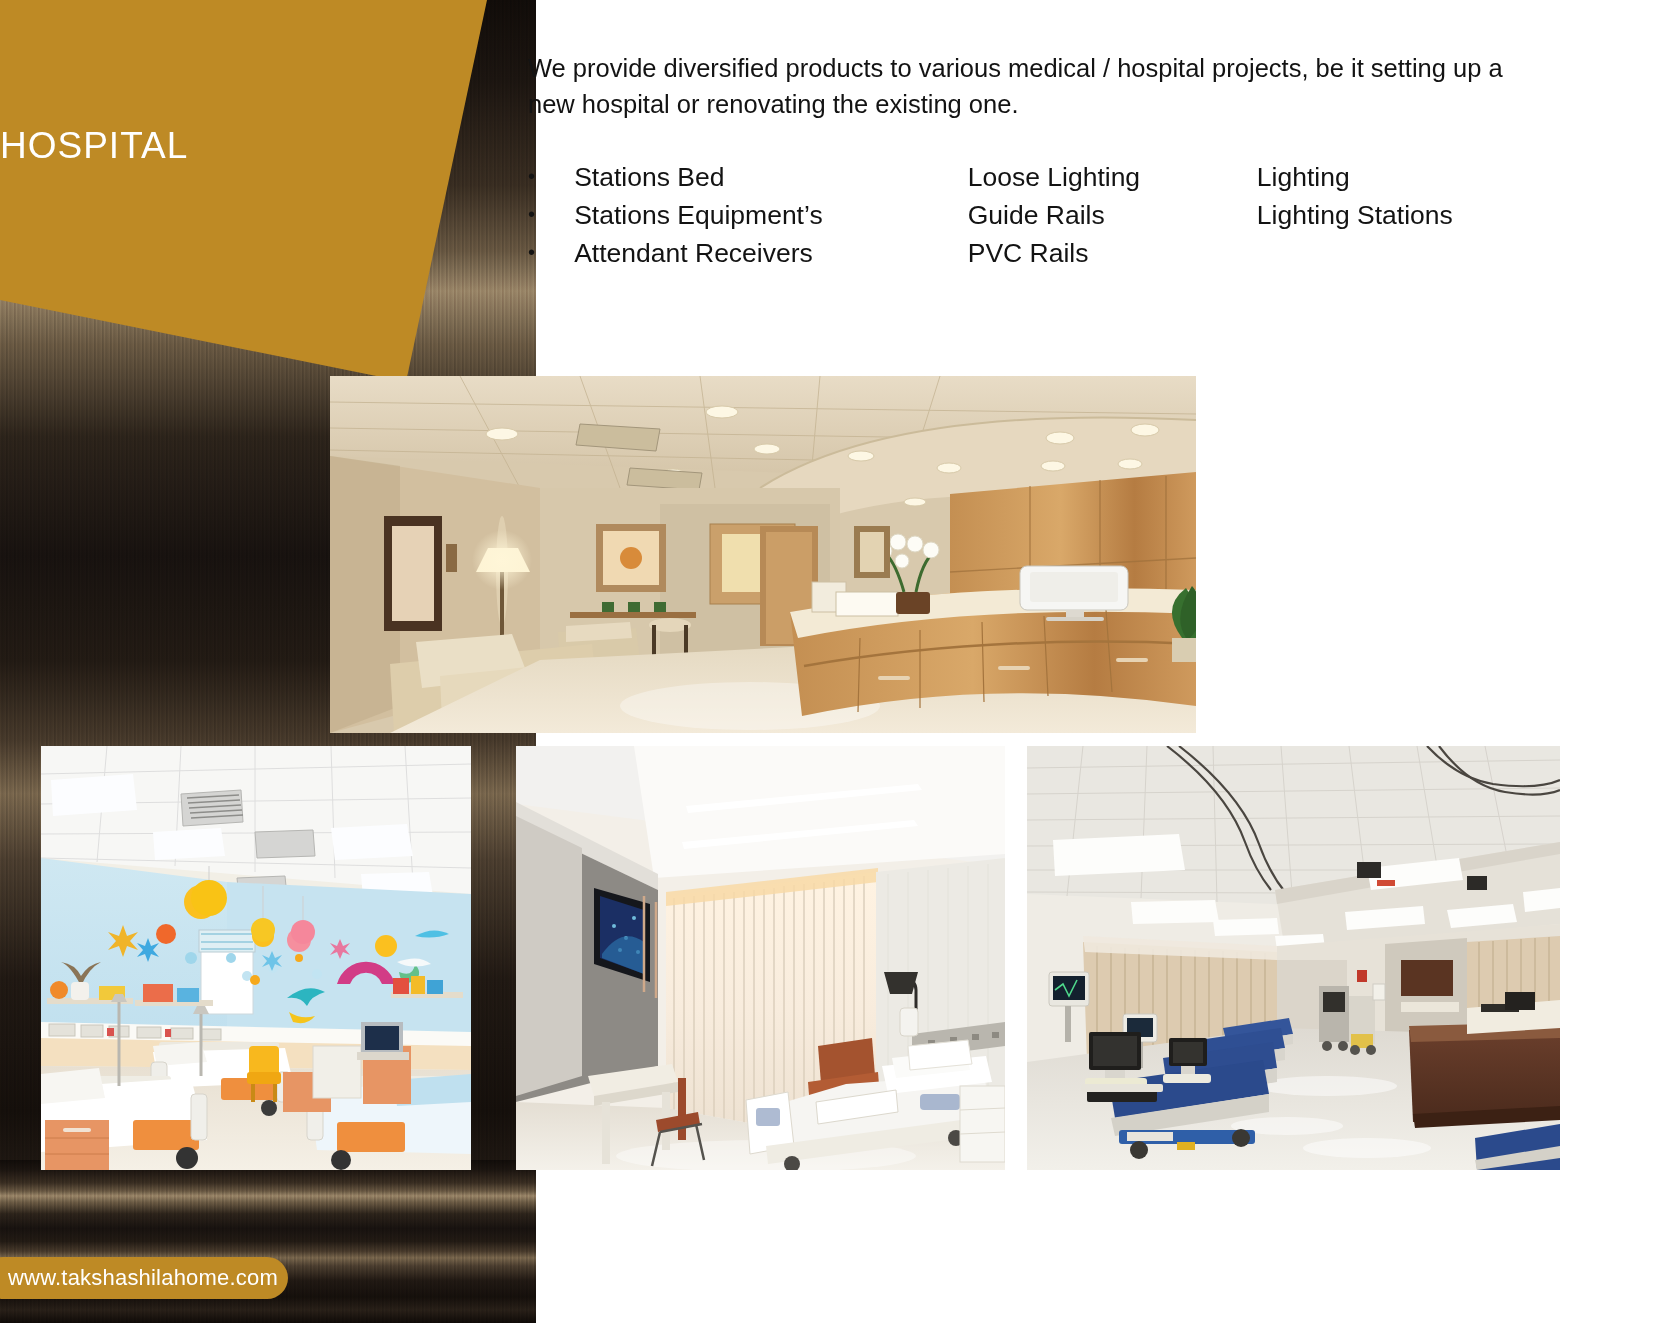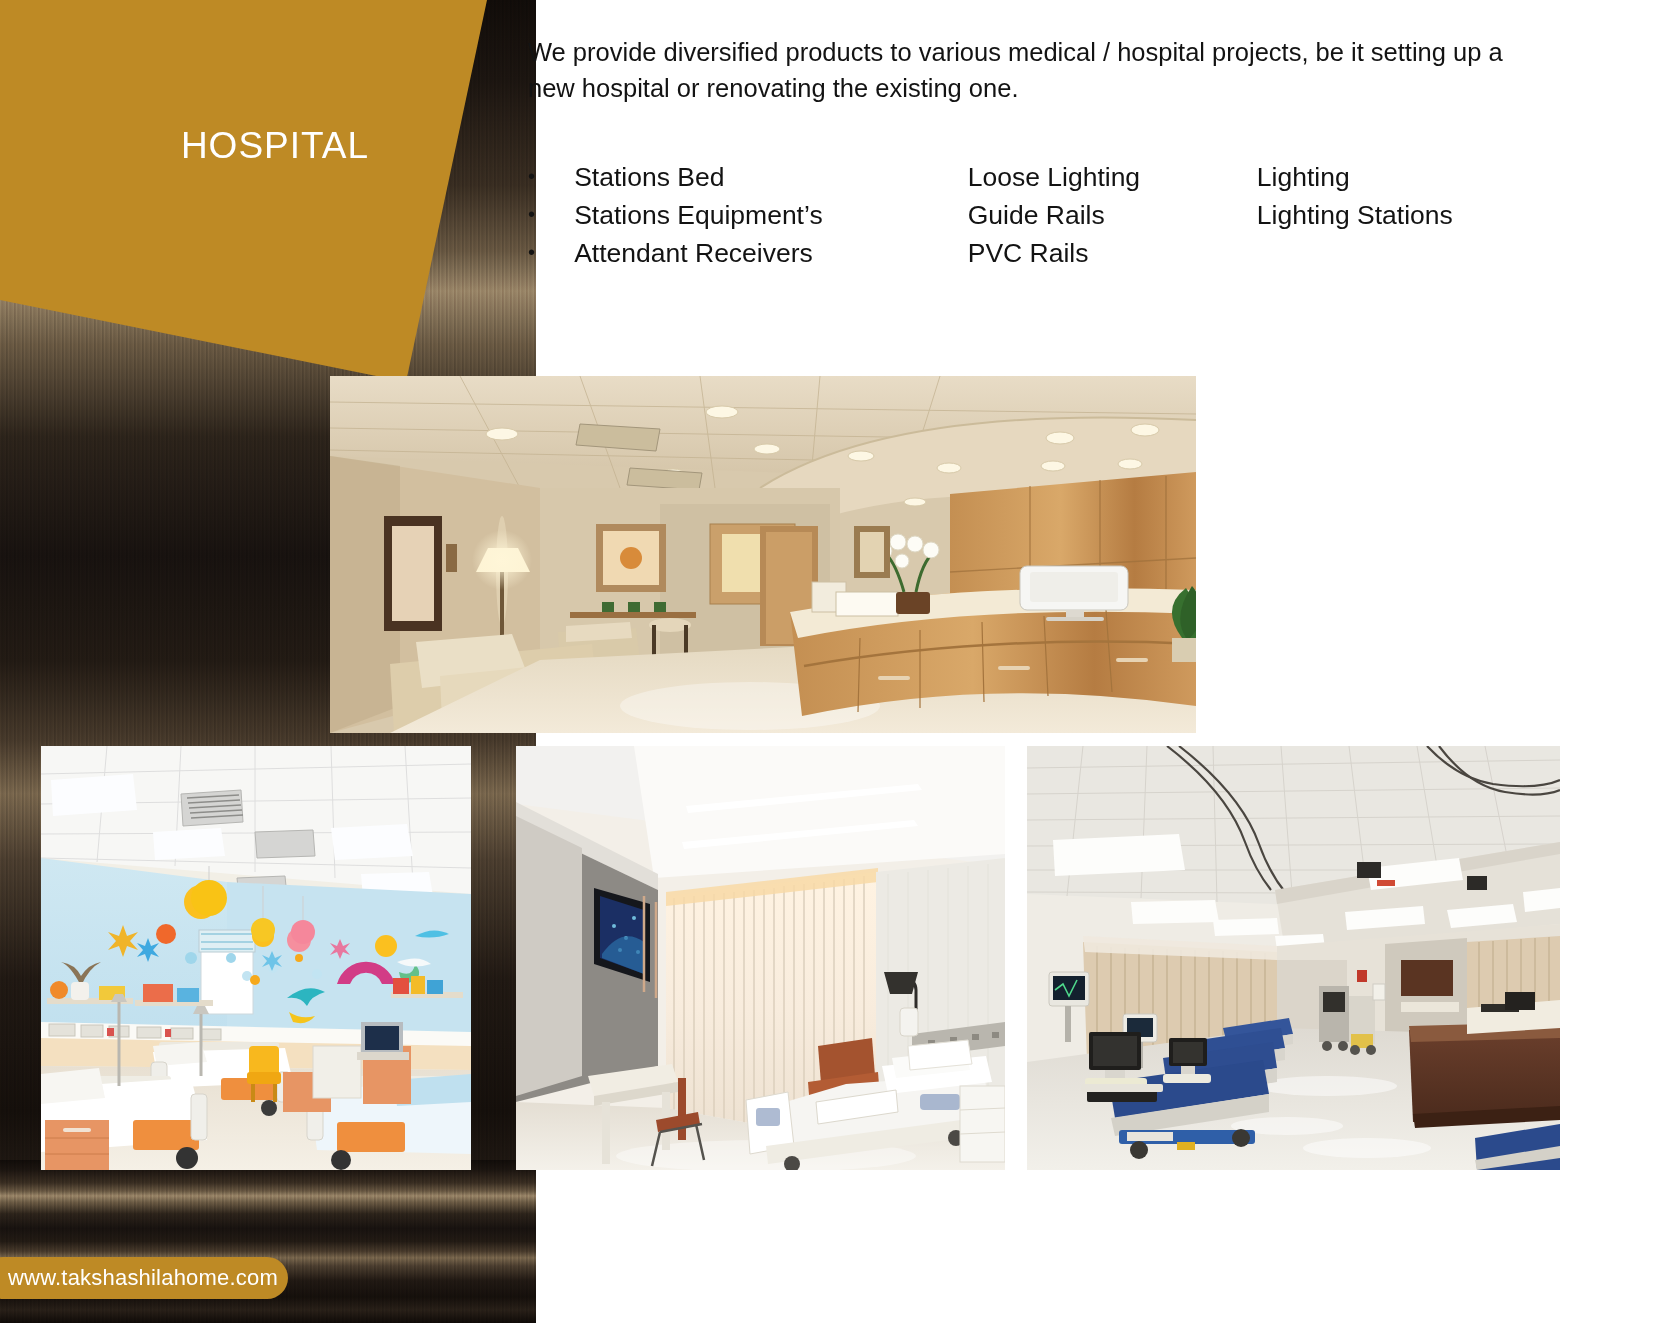--- a/index.html
+++ b/index.html
@@ -32,37 +32,37 @@
   #wood-bottom{left:0;top:1160px;width:536px;height:163px;}
 
   
   #gold-shape{
     position:absolute;left:0;top:0;width:500px;height:400px;
     background:#be8a25;
     clip-path:polygon(0 0, 487px 0, 406px 382px, 0 300px);
   }
   #hospital-title{
     position:absolute;left:0;top:126px;width:470px;
-    text-align:center;color:#ffffff;
-    font-size:37px;letter-spacing:1px;font-weight:400;line-height:1.1;padding-left:40px;
+    text-align:left;color:#ffffff;
+    font-size:37px;letter-spacing:1px;font-weight:400;line-height:1.1;
   }
 
   
   #url-badge{
     position:absolute;left:-18px;top:1257px;width:306px;height:42px;
     background:#be8a25;border-radius:21px;
     display:flex;align-items:center;
   }
   #url-badge span{
     padding-left:26px;color:#ffffff;font-size:22px;letter-spacing:.2px;
   }
 
   
   #intro{
-    position:absolute;left:528px;top:34px;width:1000px;
+    position:absolute;left:528px;top:50px;width:1000px;
     font-size:25.5px;line-height:1.42;color:#131313;
   }
   #feature-table{
     position:absolute;left:528px;top:158px;width:1010px;
     font-size:26.5px;color:#131313;
     border-collapse:collapse;
   }
   #feature-table td{padding:0;vertical-align:top;line-height:1.44;}
   .c-bullet{width:46px;text-align:left;font-size:20px;padding-top:4px!important;}
   .c-one{width:392px;}

